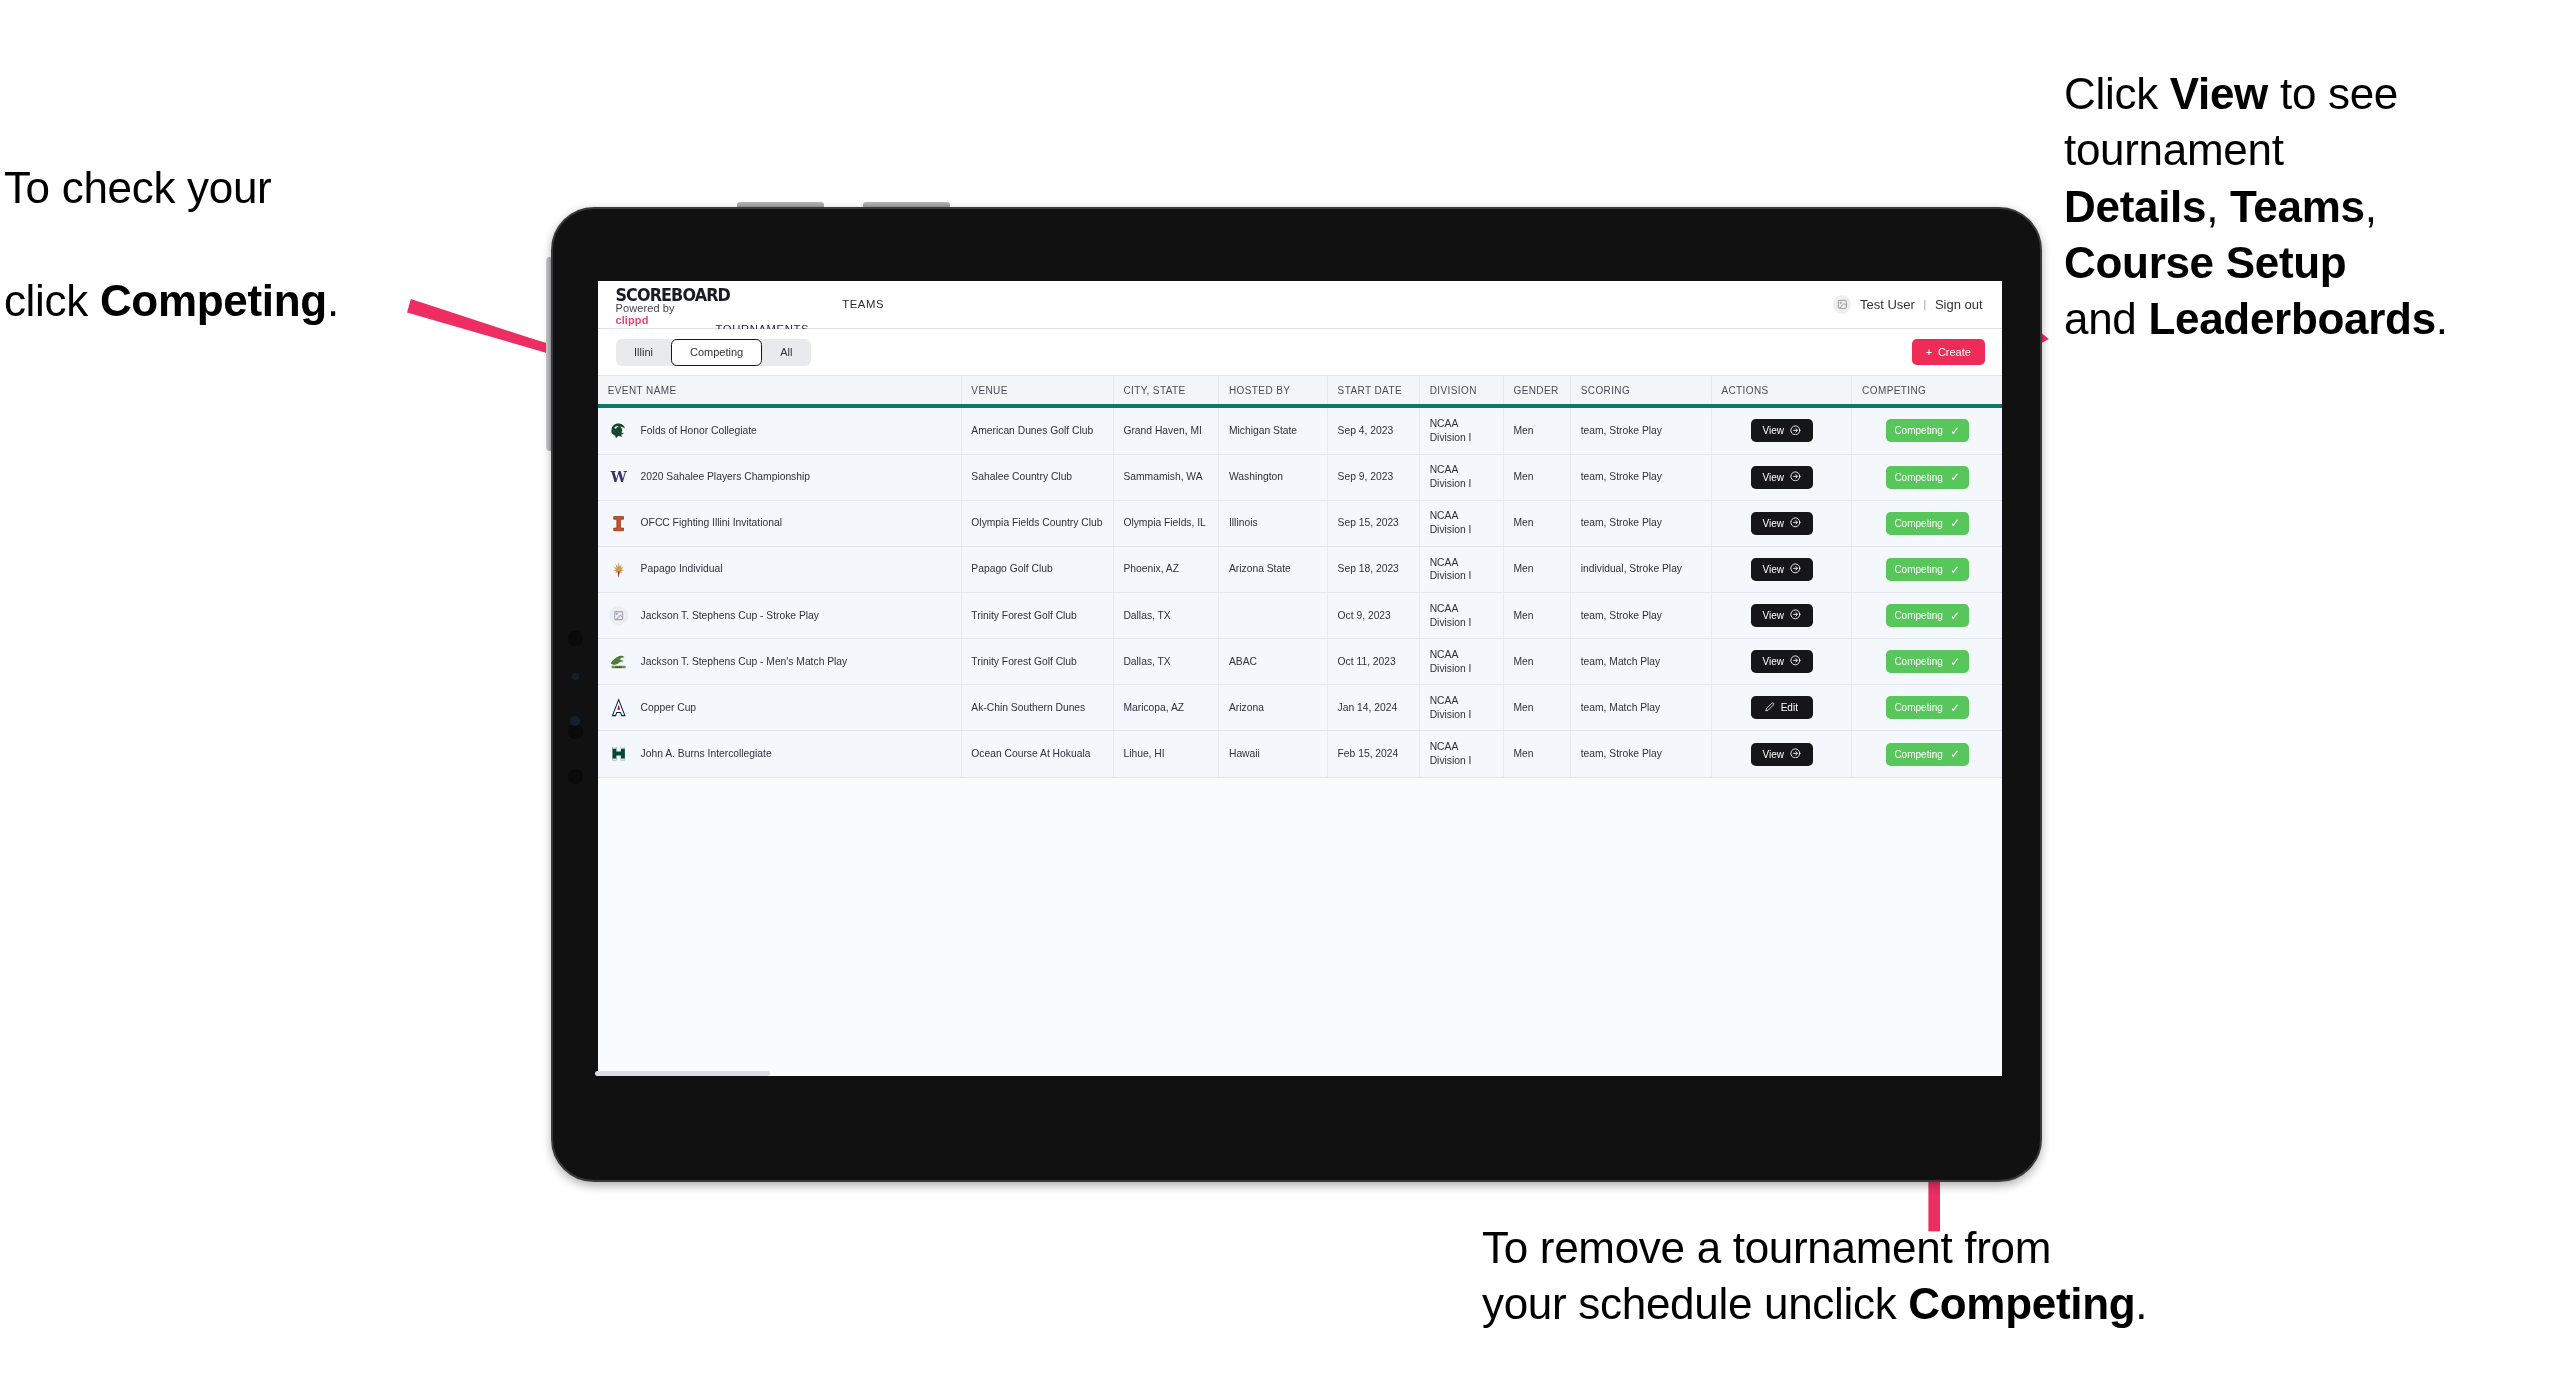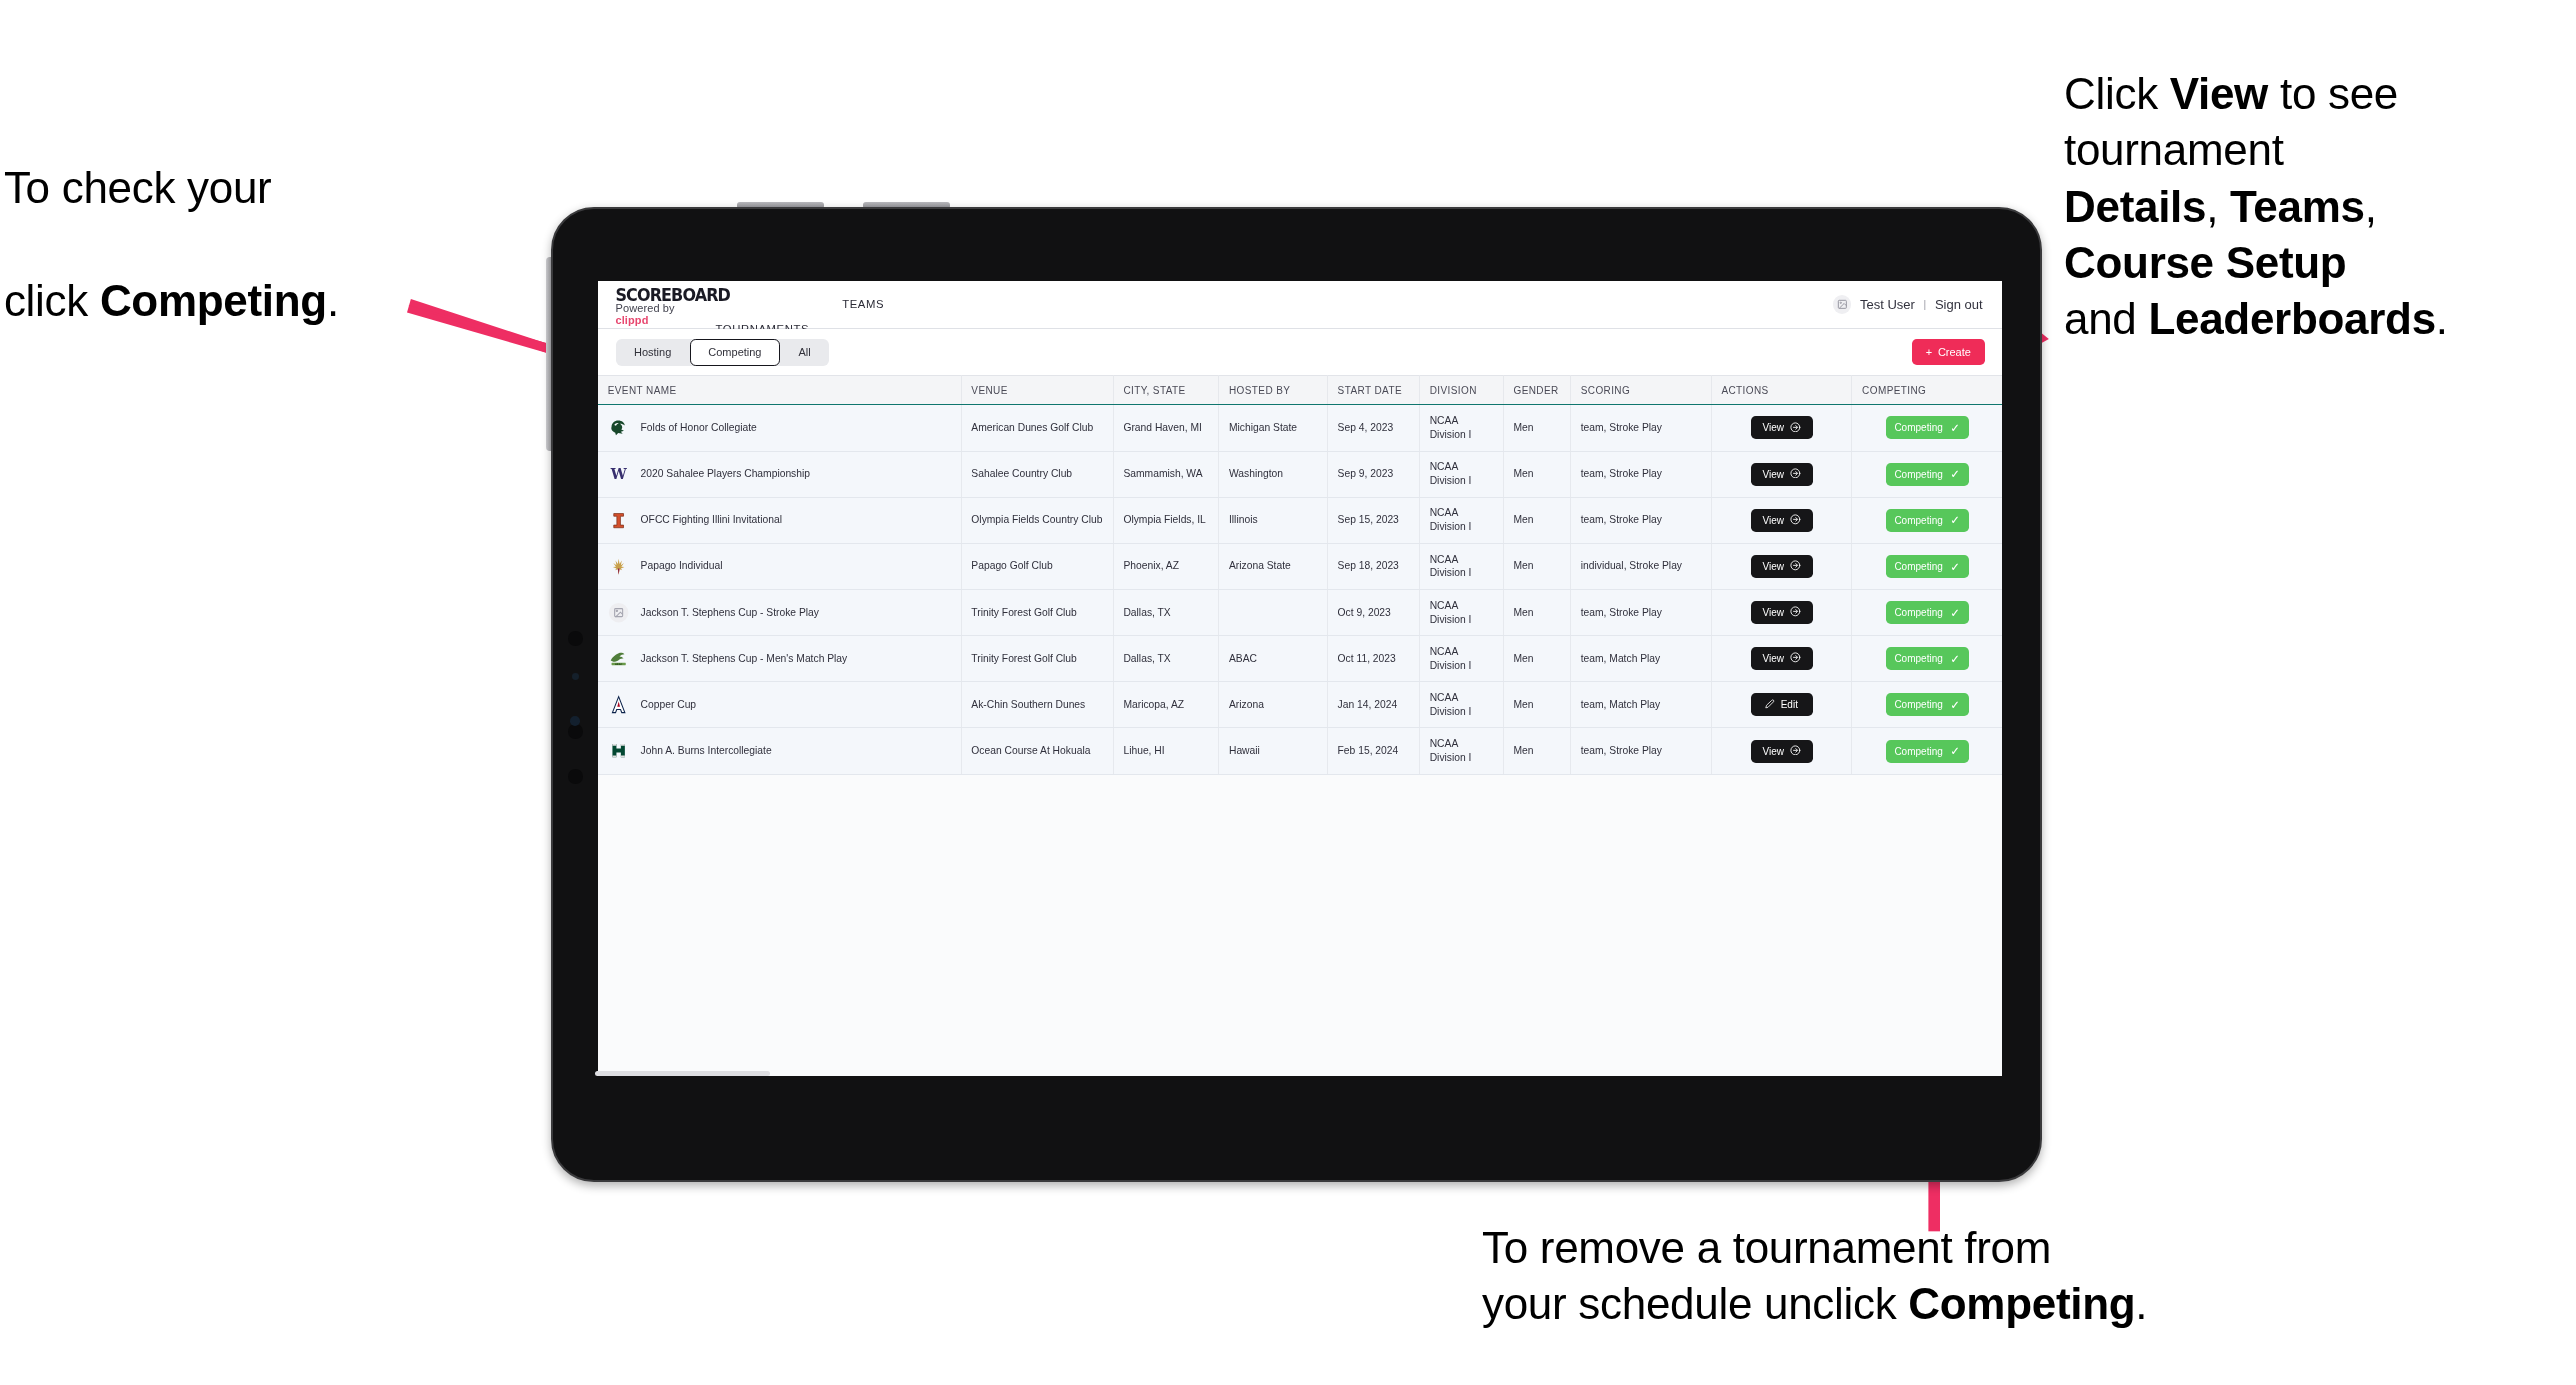--- a/index.html
+++ b/index.html
@@ -239,21 +239,21 @@
   }
   #tournaments thead th {
     background: #f4f5f7;
     font-weight: 400;
     font-size: 10px;
     letter-spacing: 0.4px;
     color: #4a4a56;
     text-align: left;
     padding: 8.7px 9.7px;
     border-right: 1px solid #e6e8ec;
-    border-bottom: 1px solid #0f766e;
+    border-bottom: 4px solid #0f766e;
     border-top: 1px solid #e2e4e9;
     height: 29px;
     box-sizing: border-box;
     vertical-align: middle;
   }
   #tournaments thead th:last-child { border-right: none; }
 
   #tournaments tbody td {
     background: #f4f7fb;
     font-size: 10.3px;
@@ -393,21 +393,21 @@
       </div>
       <span class="appbar-link">Test User</span>
       <span class="appbar-sep">|</span>
       <span class="appbar-link">Sign out</span>
     </div>
   </div>
 
   <div id="filterstrip">
     <div id="segmented">
       <div class="seg">
-          <span>Hosting</span>
+          <span>Illini</span>
         </div>
       <div class="seg active">
           <span>Competing</span>
         </div>
       <div class="seg">
           <span>All</span>
         </div>
     </div>
     <button id="create-btn">
       <span>+</span>

